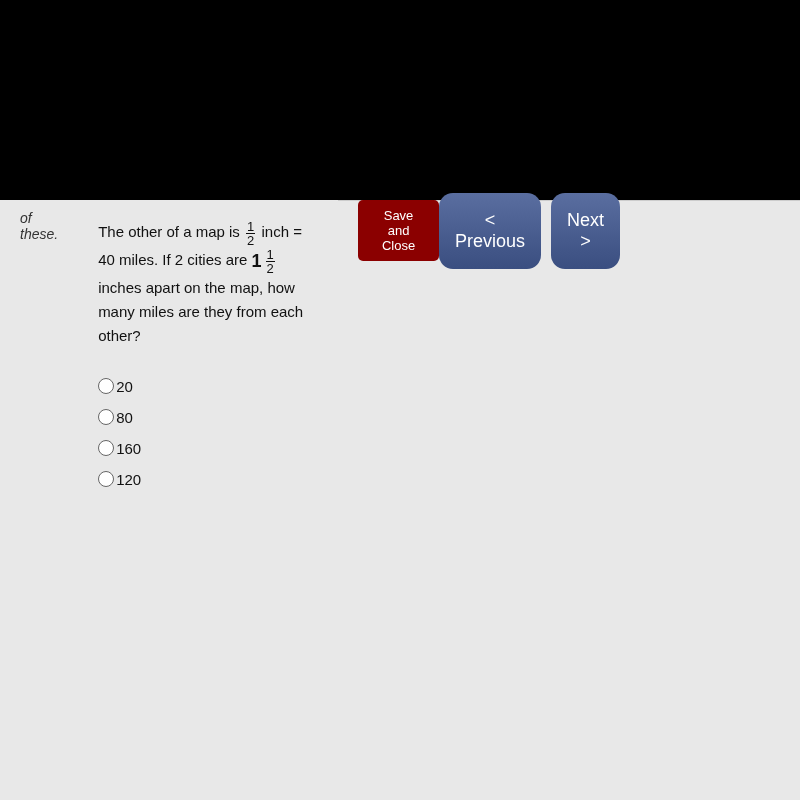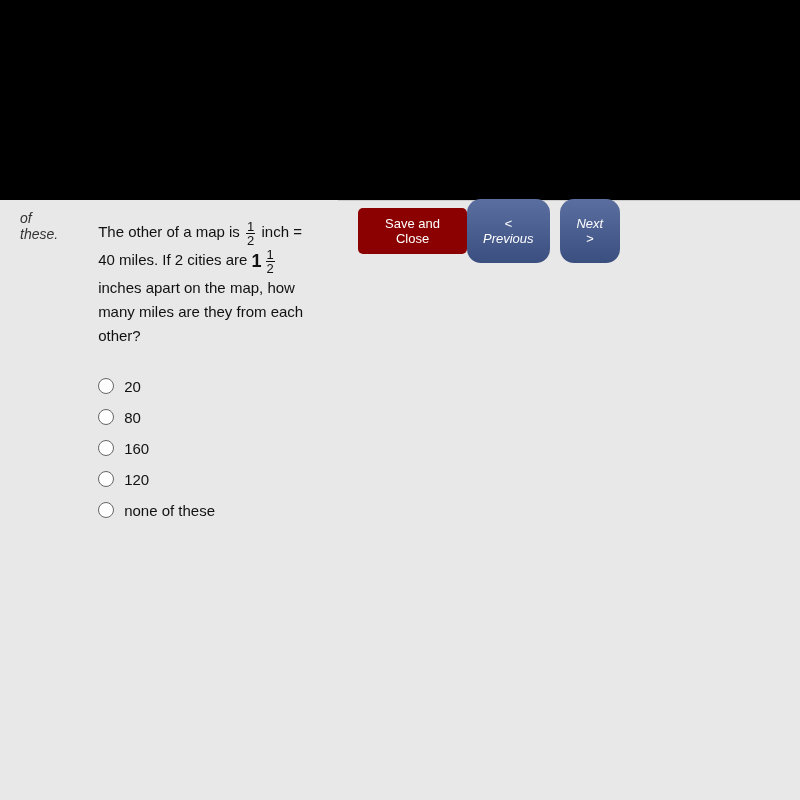--- a/index.html
+++ b/index.html
@@ -81,21 +81,21 @@
       display: flex;
       flex-direction: column;
       align-items: center;
       gap: 14px;
       margin-top: 10px;
     }
 
     .option-row {
       display: flex;
       align-items: center;
-      gap: 10px;
+      gap: 2px;
       width: 220px;
       text-align: center;
     }
 
     .radio-circle {
       width: 16px;
       height: 16px;
       border-radius: 50%;
       border: 1.5px solid #666;
       background: #fff;
@@ -136,23 +136,22 @@
       margin-left: auto;
       margin-right: 160px;
     }
 
     .btn-nav {
       background: linear-gradient(to bottom, #5a6ea0, #3a4e80);
       color: #fff;
       border: none;
       padding: 17px 16px;
       border-radius: 14px;
-      font-size: 13px;
+      font-size: 18px;
       cursor: pointer;
-      font-style: italic;
     }
   </style>
 </head>
 <body>
 
 <div class="top-black"></div>
 
 <div class="main-content">
 
   <div class="truncated-text">of these.</div>
@@ -186,24 +185,20 @@
           <span class="option-label">80</span>
         </div>
         <div class="option-row">
           <div class="radio-circle"></div>
           <span class="option-label">160</span>
         </div>
         <div class="option-row">
           <div class="radio-circle"></div>
           <span class="option-label">120</span>
         </div>
-        <div class="option-row">
-          <div class="radio-circle"></div>
-          <span class="option-label">none of these</span>
-        </div>
       </div>
   </div>
 
   <div class="bottom-bar">
     <button class="btn-save">Save and Close</button>
     <div class="nav-buttons">
       <button class="btn-nav">&lt; Previous</button>
       <button class="btn-nav">Next &gt;</button>
     </div>
   </div>

